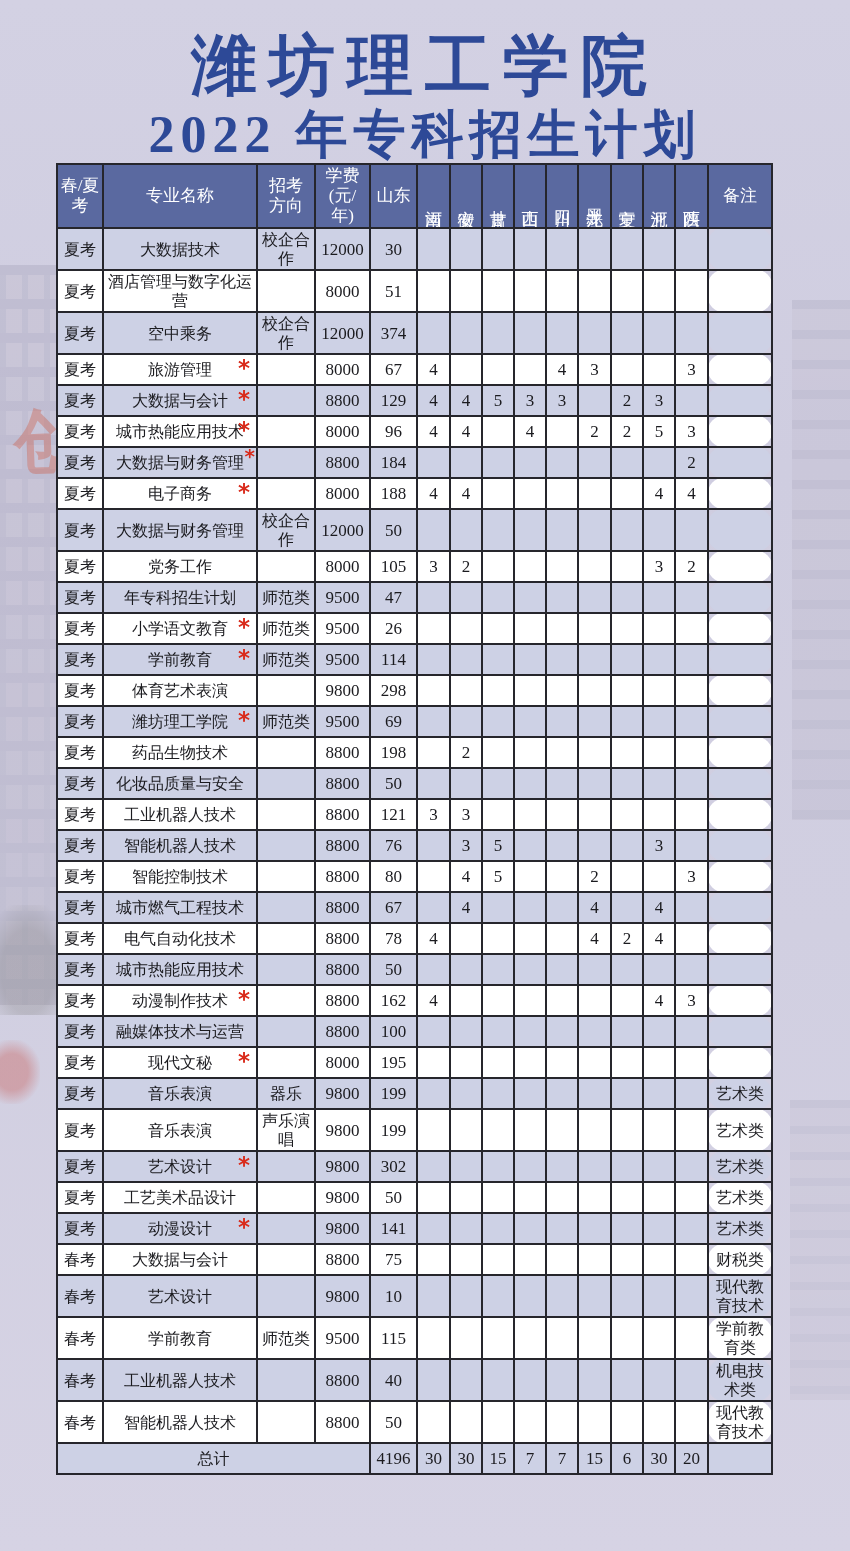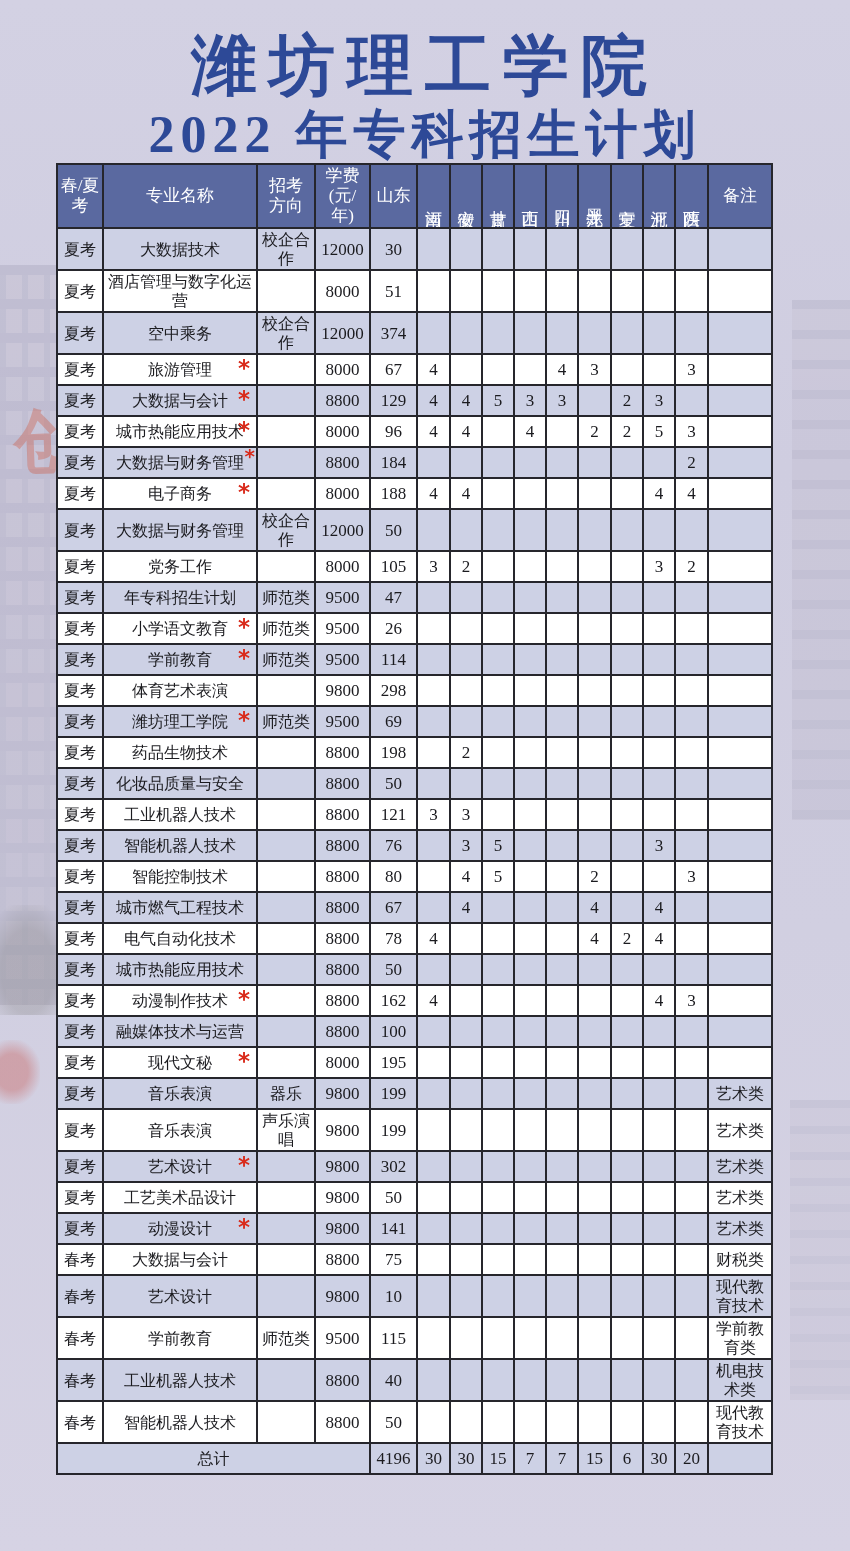--- a/index.html
+++ b/index.html
@@ -71,21 +71,21 @@
   tr.even td { background:#ffffff; }
   tfoot td { background:#cdd1e5; }
   td.num { font-size:17px; }
   td.major { position:relative; }
   .star {
     position:absolute; right:6px; top:calc(50% - 13px);
     color:#d92b1b; font-size:23px; font-weight:bold; line-height:1;
     font-family:"DejaVu Sans",sans-serif;
   }
   .star.sup { right:1px; top:-2px; font-size:20px; }
-  td.note { line-height:19px; }
+  td.note { line-height:19px;border-radius:15px; }
 </style>
 </head>
 <body>
 
 <div class="page">
 
   <div class="bg-block bg-bldg-left"></div>
   <div class="bg-block bg-bldg-right"></div>
   <div class="bg-block bg-bldg-right2"></div>
   <div class="bg-block bg-red-char">创</div>

